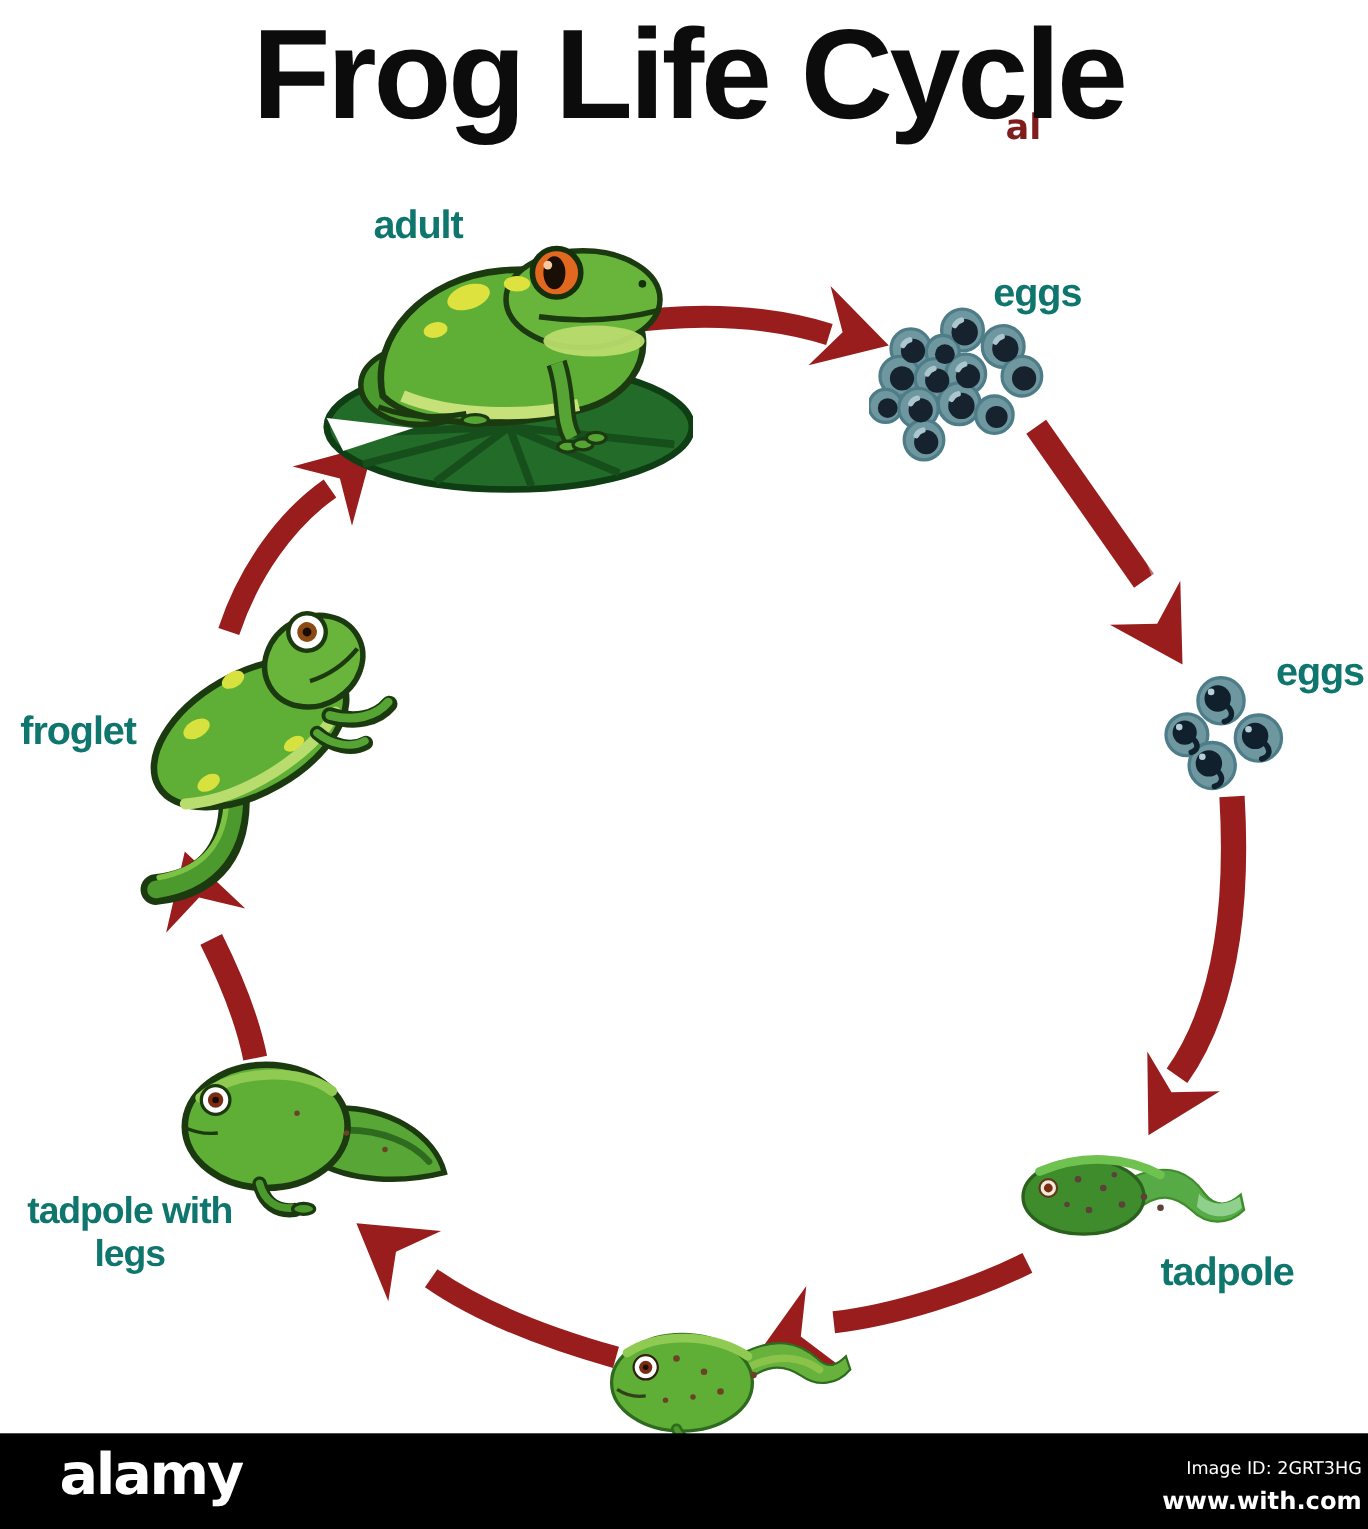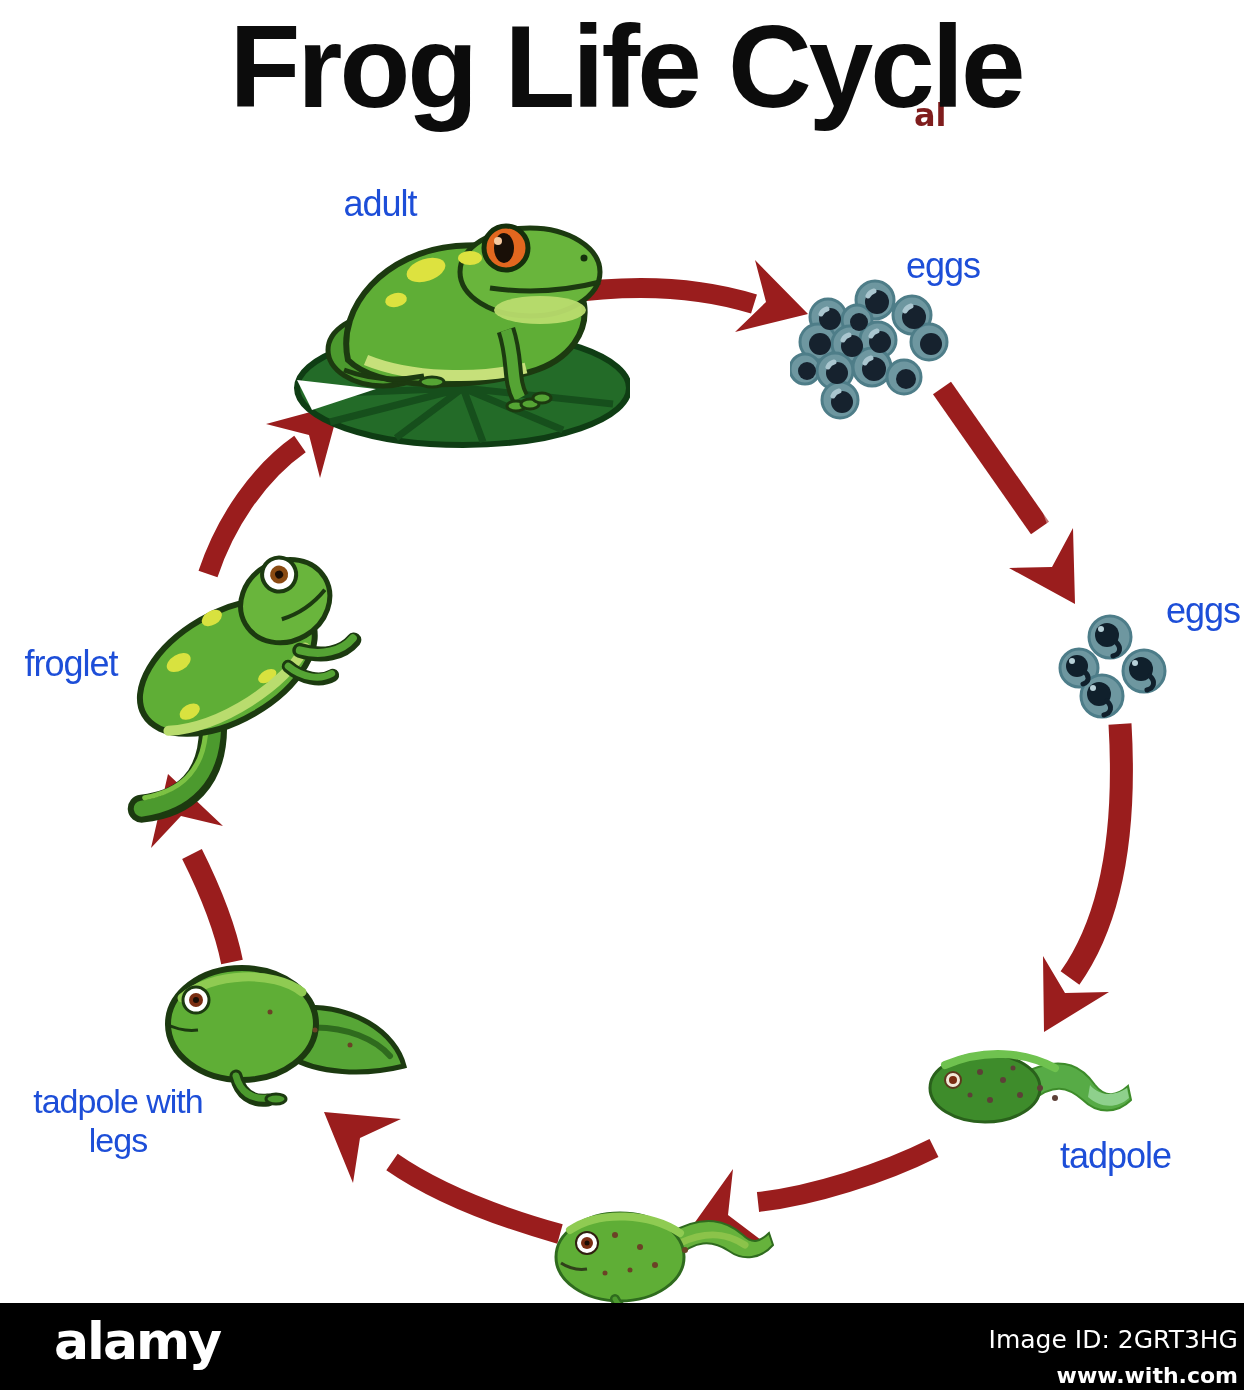--- a/index.html
+++ b/index.html
@@ -1,20 +1,20 @@
 <!DOCTYPE html>
 <html><head>
 <meta charset="utf-8">
 <style>
   html,body{margin:0;padding:0;background:#ffffff;}
   .canvas{position:relative;width:1244px;height:1390px;background:#ffffff;overflow:hidden;
           font-family:"Liberation Sans",sans-serif;}
   .title{position:absolute;left:0;top:0;width:100%;margin:4px;text-align:center;
          font-size:116px;font-weight:bold;letter-spacing:-3px;color:#0c0c0c;z-index:2;line-height:1.1;}
-  .stage-label{position:absolute;font-weight:normal;color:#1d4ed8;font-size:36px;
+  .stage-label{position:absolute;font-weight:bold;color:#0f766e;font-size:36px;
                letter-spacing:-1px;line-height:1.15;text-align:center;z-index:3;}
   .lbl-adult{left:305px;top:183px;width:150px;}
   .lbl-eggs1{left:868px;top:245px;width:150px;}
   .lbl-eggs2{left:1064px;top:590px;width:176px;text-align:right;}
   .lbl-tadpole{left:1028px;top:1135px;width:175px;}
   .lbl-twl{left:8px;top:1082px;width:220px;font-size:34px;}
   .lbl-froglet{left:0px;top:643px;width:120px;padding-left:11px;}
   .stage{position:absolute;margin:0;z-index:2;}
   .st-adult{left:278px;top:208px;}
   .st-eggs1{left:790px;top:272px;}
@@ -29,21 +29,21 @@
   .ar7{left:188px;top:392px;}
   .frag{position:absolute;font-weight:bold;font-family:"DejaVu Sans",sans-serif;z-index:1;}
   .frag1{left:914px;top:96px;font-size:32px;color:#7f1d1d;}
   .frag2{left:100px;top:766px;font-size:36px;color:rgba(255,255,255,0.5);z-index:4;}
   .frag3{left:1036px;top:486px;font-size:44px;color:rgba(255,255,255,0.38);z-index:4;}
   .wm-bar{position:absolute;left:0;top:1303px;width:1244px;height:87px;background:#000000;z-index:6;padding-left:32px;}
   .wm-logo{position:absolute;left:54px;top:12px;color:#ffffff;font-size:52px;font-weight:bold;
            letter-spacing:-2px;font-family:"DejaVu Sans",sans-serif;line-height:1;}
   .wm-right{position:absolute;right:38px;top:22px;text-align:right;color:#ffffff;
             font-family:"DejaVu Sans",sans-serif;}
-  .wm-id{font-size:25px;margin-bottom:9px;margin-left:12px;}
+  .wm-id{font-size:16px;margin-bottom:9px;margin-left:12px;}
   .wm-url{font-size:22px;font-weight:bold;}
 </style>
 </head>
 <body>
 
 <div class="canvas">
 
   <span class="frag frag1">al</span>
   <h1 class="title">Frog Life Cycle</h1>
 

